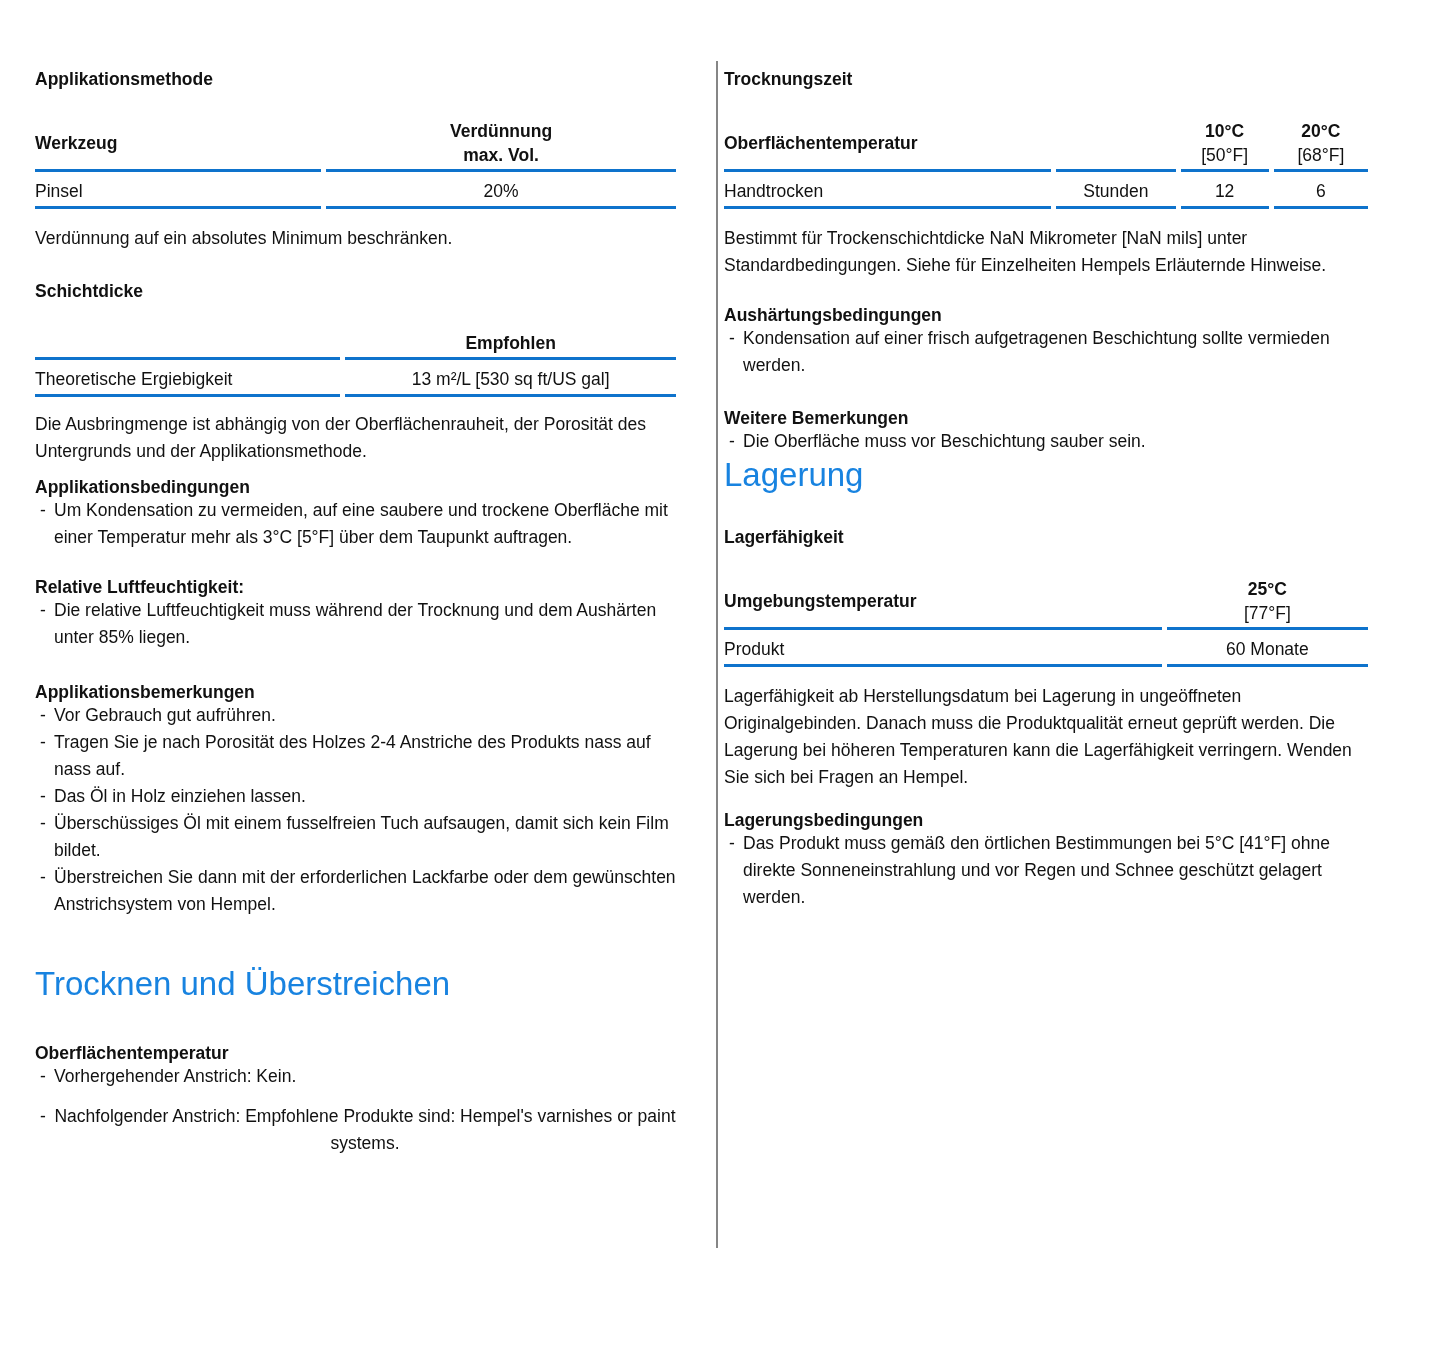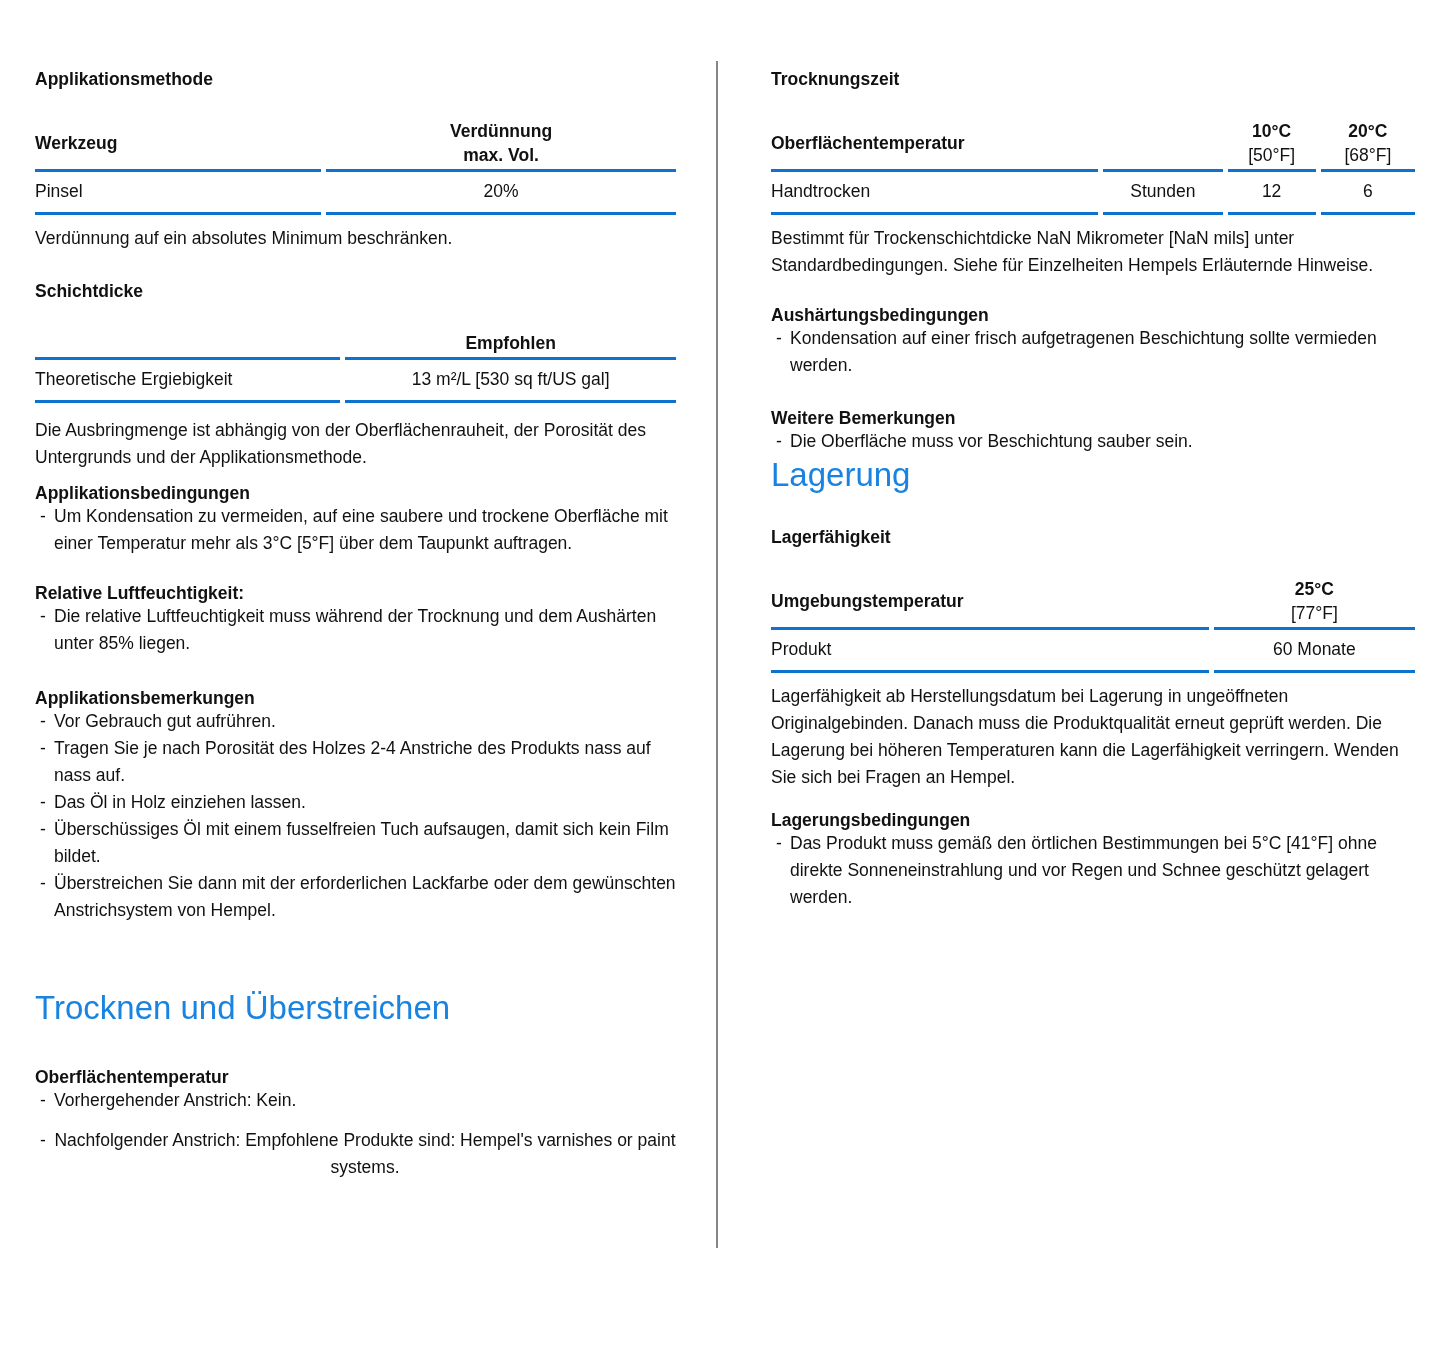--- a/index.html
+++ b/index.html
@@ -18,55 +18,55 @@
     font-size:17.5px;
     line-height:27px;
     overflow:hidden;
   }
   .divider{
     position:absolute;left:716px;top:61px;bottom:0;width:2px;
     background:var(--divider);
   }
   .col{position:absolute;top:60px;}
   .col-left{left:35px;width:641px;}
-  .col-right{left:771px;width:644px;}
+  .col-right{left:724px;width:644px;}
 
   h1{font-size:33px;line-height:40px;font-weight:normal;color:var(--blue);margin:0;}
   h3{font-size:17.5px;line-height:20px;font-weight:bold;margin:0;}
   p{margin:0;}
 
   table.dtable{
     border-collapse:separate;border-spacing:5px 0;
     table-layout:fixed;
     width:calc(100% + 10px);
     margin-left:-5px;
   }
   table.dtable td{
     border-bottom:3px solid var(--line);
     vertical-align:middle;
-    padding:7px 0 9px;
+    padding:7px 0 3px;
     line-height:24px;
   }
   table.dtable tr.head td{
     padding:0 0 2px;
     font-weight:bold;
   }
   .ctr{text-align:center;}
   .temp-sub{font-weight:normal;text-align:center;}
 
   ul.b{list-style:none;margin:0 0 0 5px;padding:0;}
   ul.b li{position:relative;padding-left:14px;}
   ul.b li::before{content:"-";position:absolute;left:0;}
   ul.b.spread li + li{margin-top:13px;text-align:center;}
 
   
-  .mt9{margin-top:9px;}  .mt14{margin-top:14px;} .mt16{margin-top:10px;}
+  .mt9{margin-top:9px;}  .mt14{margin-top:14px;} .mt16{margin-top:16px;}
   .mt19{margin-top:19px;}.mt26{margin-top:26px;} .mt28{margin-top:12px;}
   .mt29{margin-top:29px;}.mt30{margin-top:30px;} .mt31{margin-top:31px;}
-  .mt32{margin-top:32px;}.mt39{margin-top:39px;} .mt46{margin-top:64px;}
+  .mt32{margin-top:32px;}.mt39{margin-top:39px;} .mt46{margin-top:46px;}
   .mt5{margin-top:5px;}  .mt75{}
 </style>
 </head>
 <body>
 
 <div class="page">
 
   <div class="divider"></div>
 
   <div class="col col-left">

